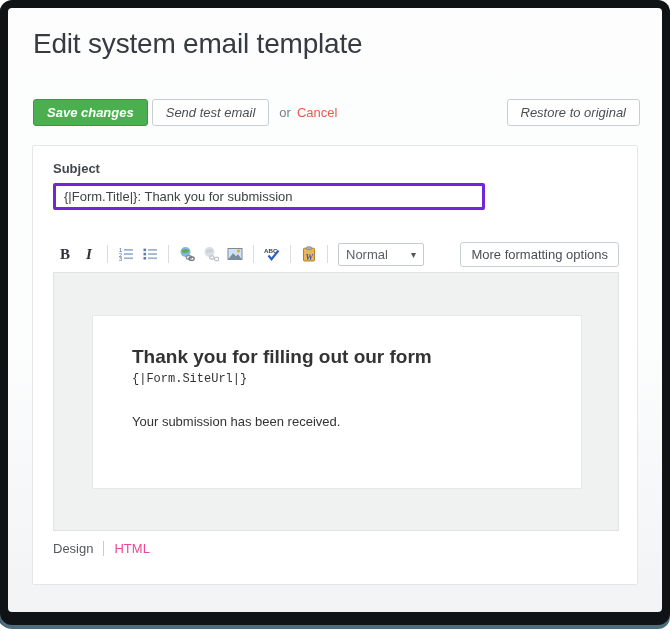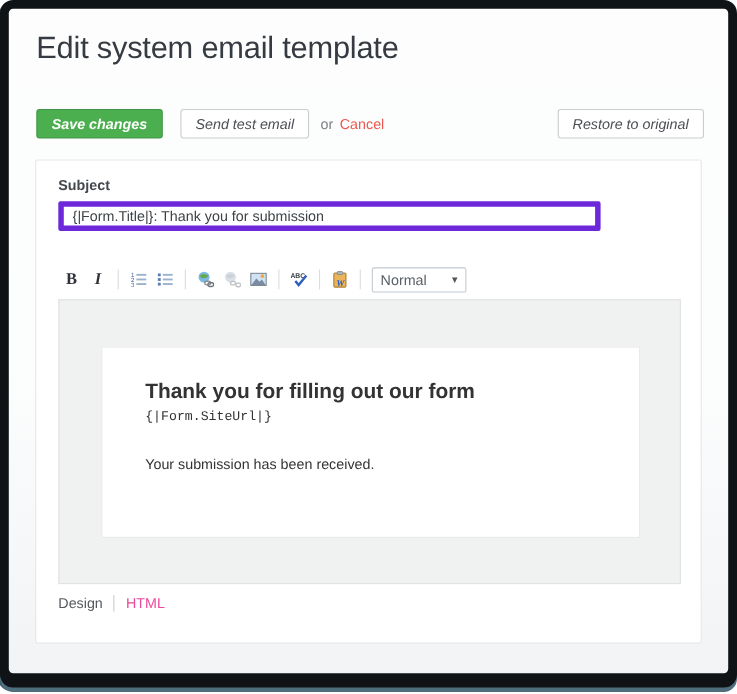--- a/index.html
+++ b/index.html
@@ -41,22 +41,22 @@
   .panel {
     position:absolute; left:24px; top:137px; width:606px; height:440px;
     background:#ffffff; border:1px solid #e4e7e9; border-radius:2px;
   }
 
   .subject-label {
     position:absolute; left:20px; top:15px;
     font-size:13px; font-weight:700; color:#43484d;
   }
   .subject-input {
-    position:absolute; left:20px; top:37px; width:493px; height:27px;
-    border:5px solid #6d28d9; border-radius:2px; padding:4px 8px;
+    position:absolute; left:20px; top:37px; width:432px; height:27px;
+    border:3px solid #6d28d9; border-radius:2px; padding:4px 8px;
     font-size:13px; color:#3e4347; font-family:"Liberation Sans","DejaVu Sans",sans-serif;
     background:#fff;
   }
 
   .toolbar {
     position:absolute; left:20px; top:95px; width:566px; height:26px;
     display:flex; align-items:center;
   }
   .tb-btn {
     width:24px; height:24px; display:inline-flex; align-items:center; justify-content:center;
@@ -102,21 +102,21 @@
 </head>
 <body>
 
 <div class="frame">
   <div class="page">
 
     <h1 class="page-title">Edit system email template</h1>
 
     <div class="action-row">
       <button class="btn btn-green">Save changes</button>
-      <button class="btn btn-white" style="margin-left:16px;">Send test email</button>
+      <button class="btn btn-white" style="margin-left:4px;">Send test email</button>
       <span class="or-text">or</span>
       <a class="cancel-link">Cancel</a>
       <span class="spacer"></span>
       <button class="btn btn-white">Restore to original</button>
     </div>
 
     <div class="panel">
 
       <label class="subject-label">Subject</label>
       <input class="subject-input" type="text" value="{|Form.Title|}: Thank you for submission" style="">
@@ -197,20 +197,21 @@
           </svg>
         </span>
 
         <span class="tb-sep"></span>
 
         <span class="format-select">
           <span>Normal</span>
           <span class="format-caret">▾</span>
         </span>
 
+        <button class="more-btn">More formatting options</button>
       </div>
 
       <div class="editor-area">
         <div class="email-card">
           <div class="email-heading">Thank you for filling out our form</div>
           <div class="email-siteurl">{|Form.SiteUrl|}</div>
           <div class="email-body">Your submission has been received.</div>
         </div>
       </div>
 

